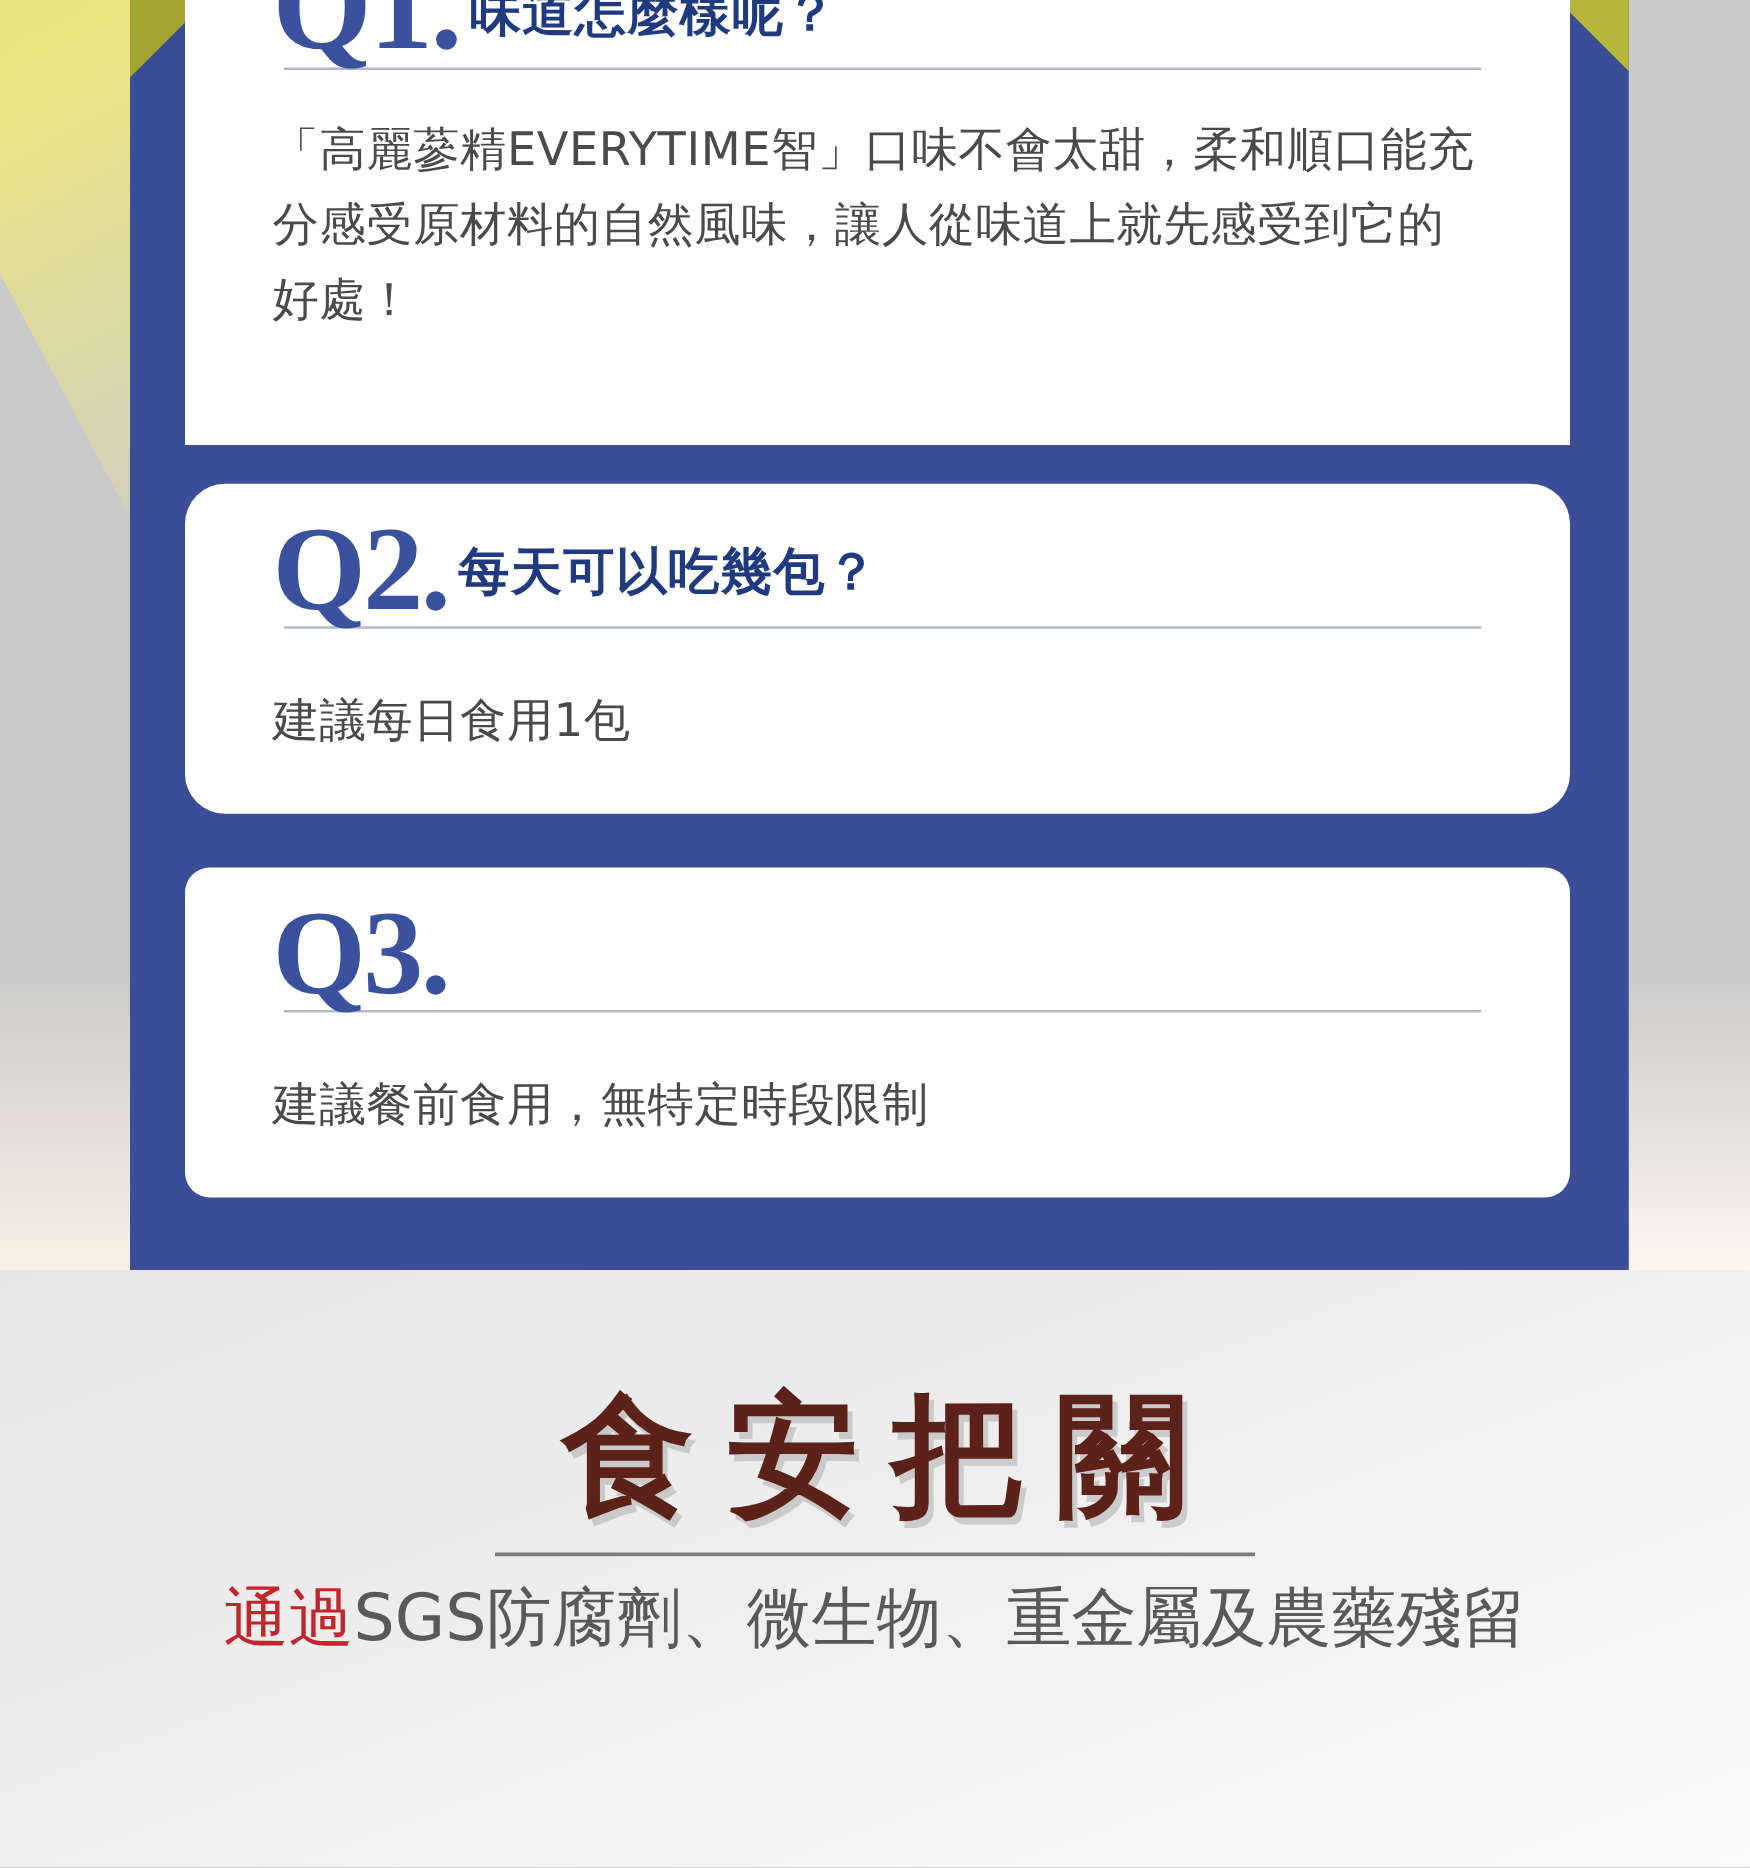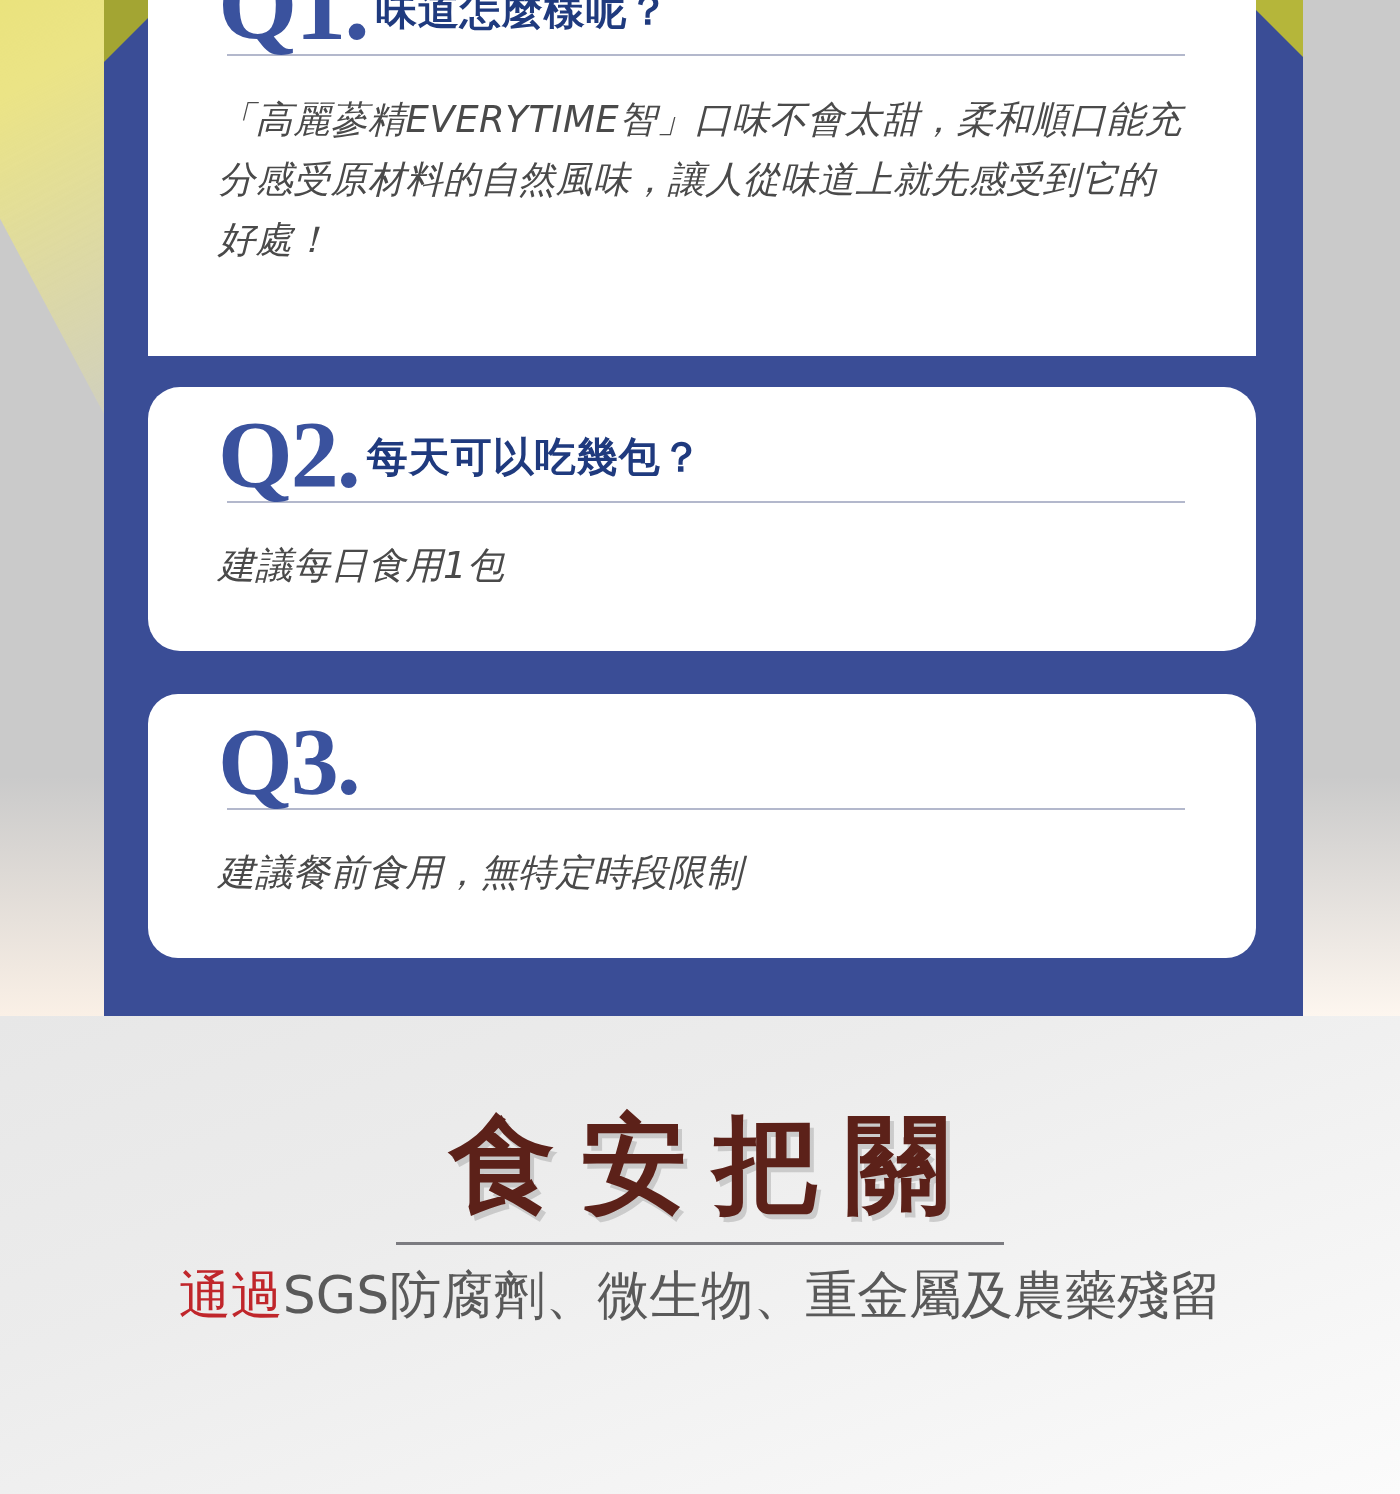--- a/index.html
+++ b/index.html
@@ -107,21 +107,21 @@
     border-radius: 0 0 0 0;
   }
   .card-q2 {
     top: 387px;
     height: 264px;
     border-radius: 32px;
   }
   .card-q3 {
     top: 694px;
     height: 264px;
-    border-radius: 30px;
+    border-radius: 20px;
   }
 
   .q-head {
     display: flex;
     align-items: flex-end;
     padding-top: 26px;
   }
   .q-num {
     font-family: "Liberation Serif", "DejaVu Serif", serif;
     font-weight: bold;
@@ -149,26 +149,25 @@
     margin-left: 9px;
     margin-right: 1px;
   }
   .q-body {
     font-family: "DejaVu Sans", "Liberation Sans", sans-serif;
     font-size: 37px;
     line-height: 1.62;
     color: #4a4a4a;
     letter-spacing: 0.5px;
     margin-top: 30px;
-    font-style: italic;
   }
   .card-q1 .q-head { padding-top: 0; }
   .card-q1 .q-num { font-size: 102px; }
   .card-q1 .q-body { margin-top: 34px; }
-  .card-q2 .q-body, .card-q3 .q-body { margin-top: 33px; }
+  .card-q2 .q-body, .card-q3 .q-body { margin-top: 44px; }
 
   
   .sgs-section {
     position: absolute;
     left: 0; top: 1016px;
     width: 1400px;
     height: 478px;
     background: linear-gradient(160deg, #e7e7e7 0%, #ececec 35%, #f4f4f4 70%, #fbfbfb 100%);
     overflow: hidden;
   }

